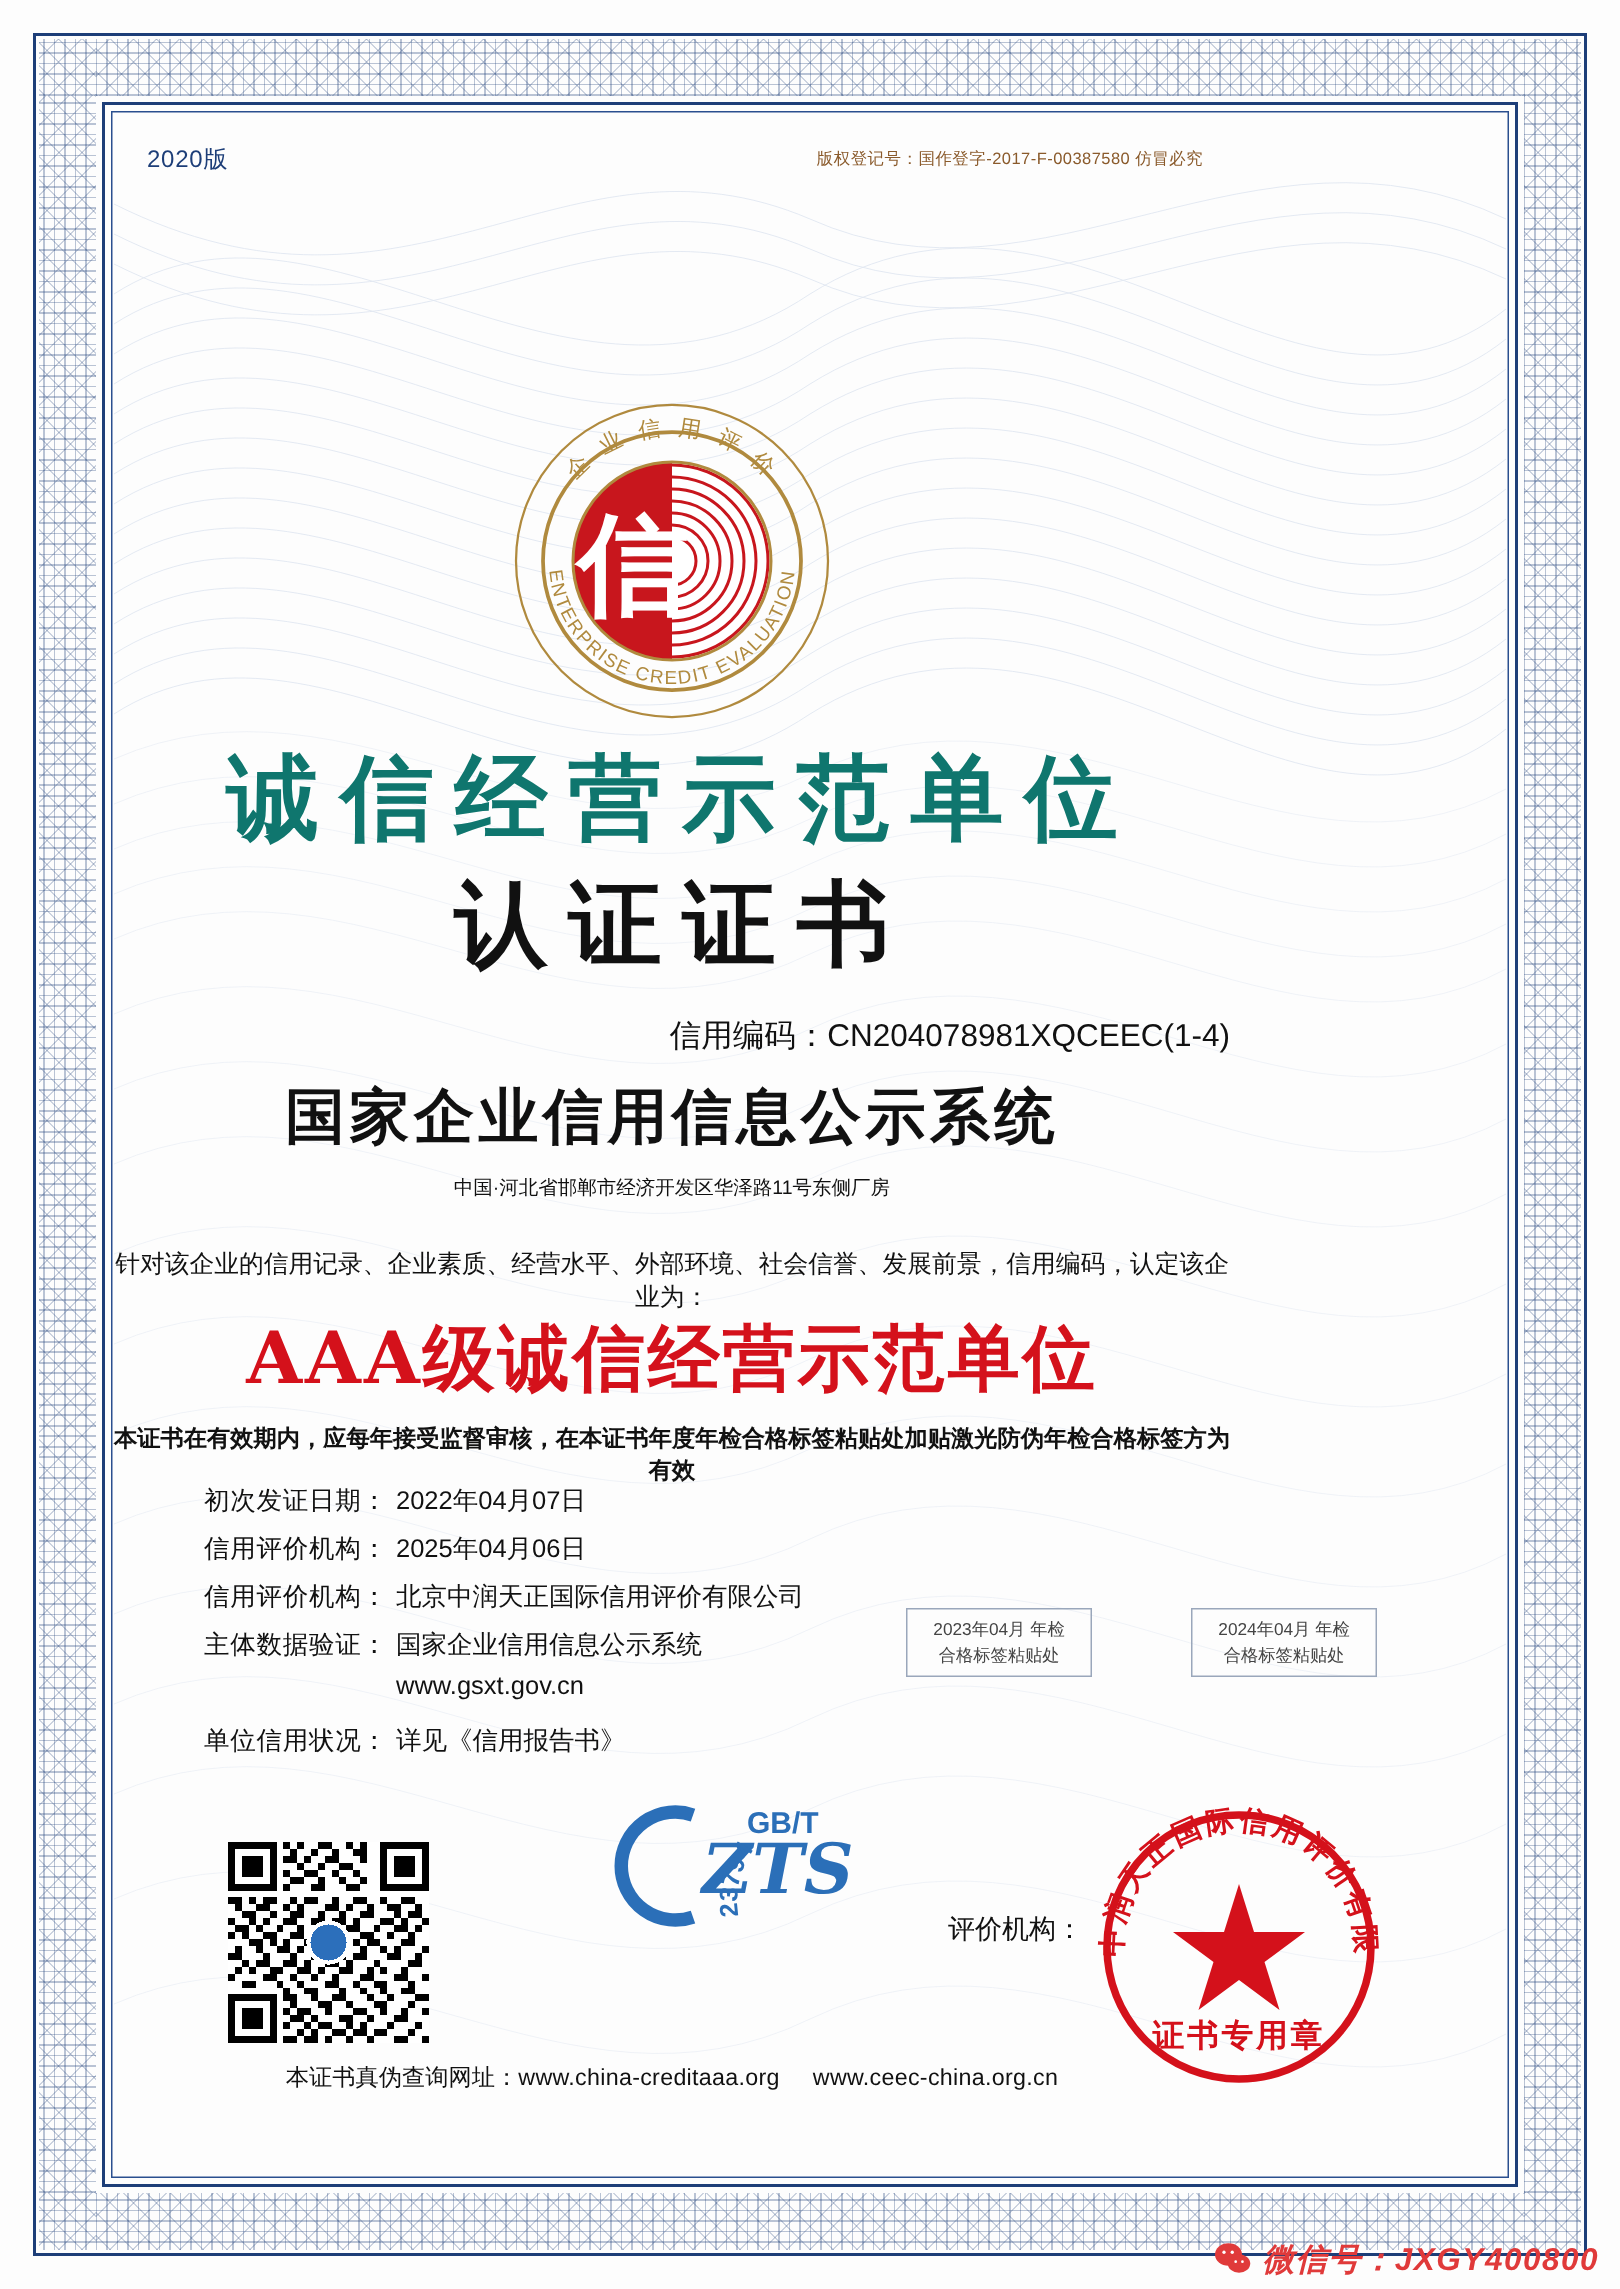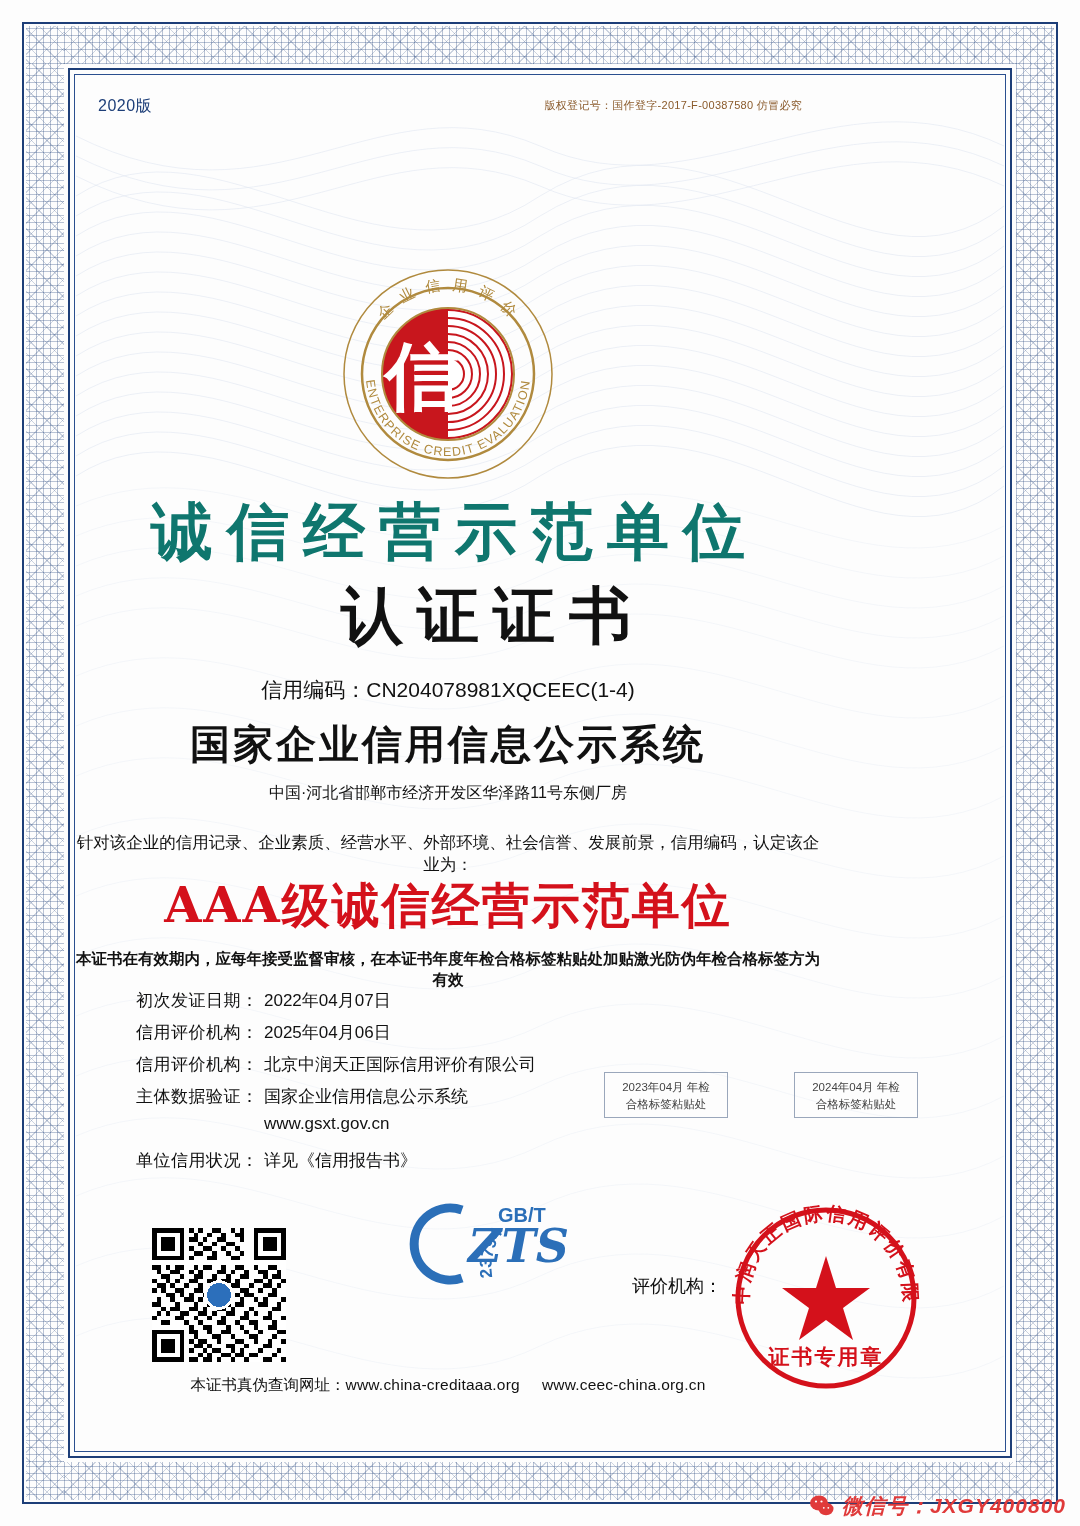--- a/index.html
+++ b/index.html
@@ -131,48 +131,47 @@
     position: absolute;
     top: 498px;
     width: 100%;
     text-align: center;
     font-size: 62px;
     font-weight: bold;
     letter-spacing: 14px;
     color: #111;
     text-indent: 14px;
     font-family: "DejaVu Sans", "Liberation Sans", sans-serif;
-    padding-left: 38px;
   }
 
   .credit-code {
     position: absolute;
     top: 600px;
     width: 100%;
-    text-align: center;
+    text-align: right;
     font-size: 21px;
     color: #111;
   }
   .company {
     position: absolute;
     top: 641px;
     width: 100%;
     text-align: center;
     font-size: 40px;
     font-weight: bold;
     letter-spacing: 3px;
     color: #111;
     font-family: "DejaVu Sans", "Liberation Sans", sans-serif;
   }
   .address {
     position: absolute;
     top: 707px;
     width: 100%;
     text-align: center;
-    font-size: 16px;
+    font-size: 13px;
     color: #111;
   }
   .evaluation-text {
     position: absolute;
     top: 756px;
     width: 100%;
     text-align: center;
     font-size: 16.5px;
     color: #111;
   }

